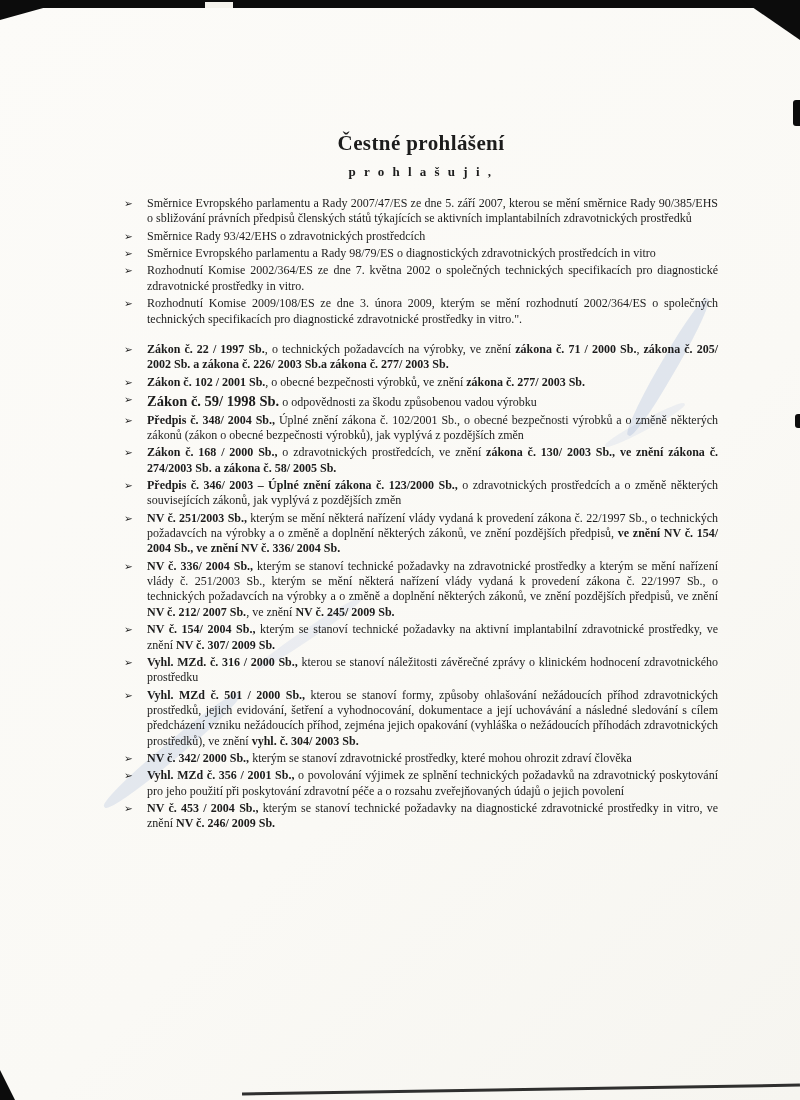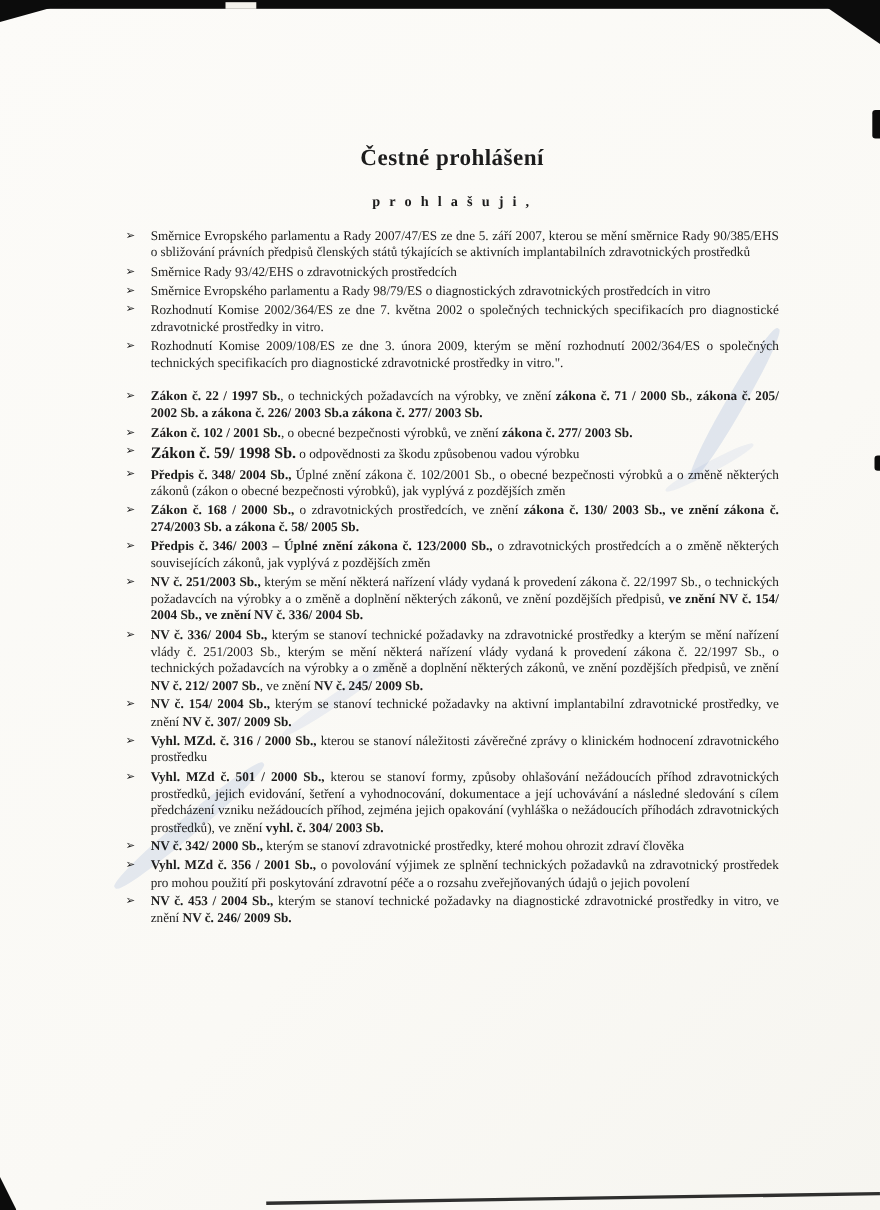--- a/index.html
+++ b/index.html
@@ -25,24 +25,24 @@
   .right-mark2 { right:0; top:414px; width:5px; height:14px; border-radius:3px 0 0 3px; }
   .bl-mark { left:0; top:1070px; width:15px; height:30px; clip-path:polygon(0 0,100% 100%,0 100%); }
   .bottom-line { left:242px; top:1088px; width:558px; height:3px; transform:rotate(-0.9deg); opacity:.85; }
   
   .wm { position:absolute; z-index:1; border-radius:45%; }
   .wm1 { left:660px; top:288px; width:16px; height:158px; background:rgba(120,150,205,0.20); transform:rotate(30deg); }
   .wm2 { left:84px;  top:742px; width:176px; height:17px; background:rgba(120,150,205,0.18); transform:rotate(-40deg); }
   .wm3 { left:246px; top:628px; width:126px; height:11px; background:rgba(120,150,205,0.12); transform:rotate(-34deg); }
   .wm4 { left:600px; top:420px; width:90px;  height:10px; background:rgba(120,150,205,0.10); transform:rotate(-28deg); }
   
-  .content { position:absolute; left:114px; top:131px; width:594px; z-index:3; }
+  .content { position:absolute; left:124px; top:131px; width:594px; z-index:3; }
   .title { text-align:center; font-weight:700; font-size:21px; letter-spacing:.4px; }
   .intro1 { margin-top:29px; text-align:center; font-size:12.5px; }
-  .intro2 { margin-top:19px; text-align:center; font-size:13px; font-weight:700; letter-spacing:2.5px; }
+  .intro2 { margin-top:8px; text-align:center; font-size:13px; font-weight:700; letter-spacing:2.5px; }
   .intro3 { margin-top:22px; font-size:12.5px; }
   .intro3 .big { font-size:17px; font-weight:700; text-decoration:underline; }
   .list { margin-top:16px; }
   .laws { margin-top:15px; }
   .bullet-item { display:flex; font-size:12px; line-height:1.28; margin-bottom:2px; }
   .bullet { width:23px; flex:none; font-family:"DejaVu Sans", sans-serif; font-size:10.5px; padding-top:1px; color:#222; }
   .bullet-text { flex:1; text-align:justify; }
   .seg-b { font-weight:700; }
   .seg-u { }
   .seg-B { font-weight:700; font-size:14.5px;margin-top:30px; }
@@ -127,21 +127,21 @@
         <div class="bullet-item">
           <span class="bullet">➢</span>
           <span class="bullet-text"><span class="seg-b">Vyhl. MZd č. 501 / 2000 Sb.,</span><span> kterou se stanoví formy, způsoby ohlašování nežádoucích příhod zdravotnických prostředků, jejich evidování, šetření a vyhodnocování, dokumentace a její uchovávání a následné sledování s cílem předcházení vzniku nežádoucích příhod, zejména jejich opakování (vyhláška o nežádoucích příhodách zdravotnických prostředků), ve znění </span><span class="seg-b">vyhl. č. 304/ 2003 Sb.</span></span>
         </div>
         <div class="bullet-item">
           <span class="bullet">➢</span>
           <span class="bullet-text"><span class="seg-b">NV č. 342/ 2000 Sb.,</span><span> kterým se stanoví zdravotnické prostředky, které mohou ohrozit zdraví člověka</span></span>
         </div>
         <div class="bullet-item">
           <span class="bullet">➢</span>
-          <span class="bullet-text"><span class="seg-b">Vyhl. MZd č. 356 / 2001 Sb.,</span><span> o povolování výjimek ze splnění technických požadavků na zdravotnický prostředek pro mohou použití při poskytování zdravotní péče a o rozsahu zveřejňovaných údajů o jejich povolení</span></span>
+          <span class="bullet-text"><span class="seg-b">Vyhl. MZd č. 356 / 2001 Sb.,</span><span> o povolování výjimek ze splnění technických požadavků na zdravotnický poskytování pro jeho použití při poskytování zdravotní péče a o rozsahu zveřejňovaných údajů o jejich povolení</span></span>
         </div>
         <div class="bullet-item">
           <span class="bullet">➢</span>
           <span class="bullet-text"><span class="seg-b">NV č. 453 / 2004 Sb.,</span><span> kterým se stanoví technické požadavky na diagnostické zdravotnické prostředky in vitro, ve znění </span><span class="seg-b">NV č. 246/ 2009 Sb.</span></span>
         </div>
       </div>
   </div>
 
   <div class="artifact top-band"></div>
   <div class="top-band-gap"></div>

